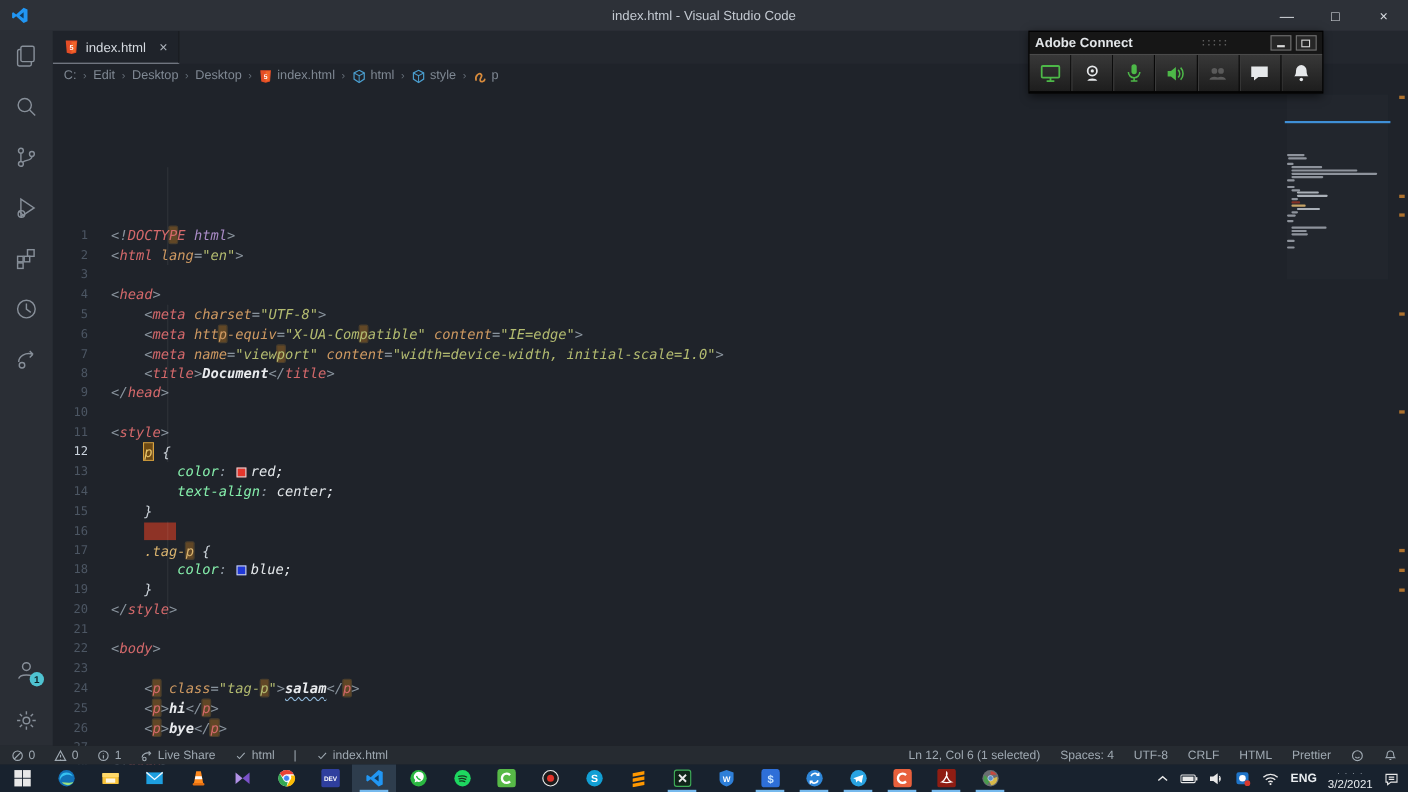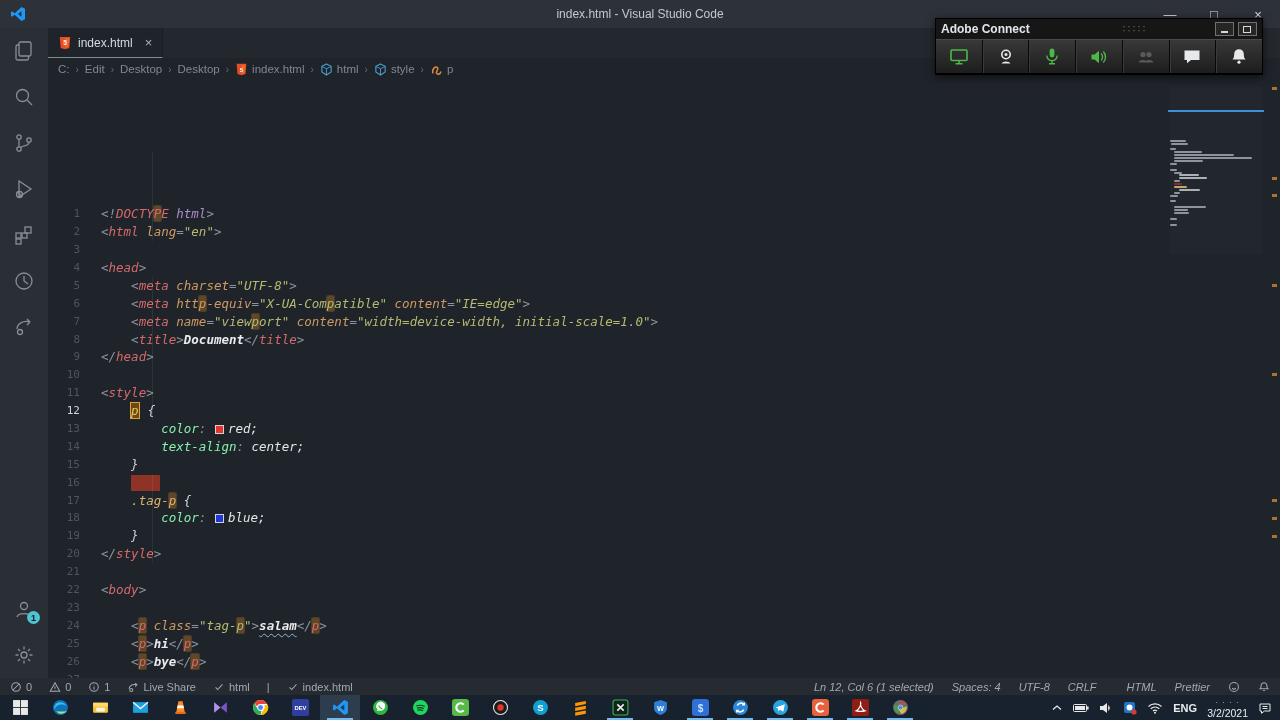--- a/index.html
+++ b/index.html
@@ -64,38 +64,38 @@
   .indent-guide { position:absolute; width:1px; background:rgba(255,255,255,.07); left:104px; }
 
   
   .minimap { position:absolute; top:6px; right:18px; width:92px; height:168px; background:#22262d; }
   .mm-bar { height:2px; margin-bottom:0.9px; border-radius:1px; opacity:.9; }
   .mm-viewline { position:absolute; left:-2px; right:-2px; top:24px; height:2px; background:#3f8fd6; }
   .ruler { position:absolute; top:0; right:0; width:12px; bottom:0; }
   .ruler-mark { position:absolute; right:3px; width:5px; height:3px; background:#c77f2e; opacity:.85; }
 
   
-  .adobe { position:absolute; left:935px; top:18px; width:328px; z-index:20; background:#121212; border:1px solid #000; box-shadow:0 2px 8px rgba(0,0,0,.6); }
+  .adobe { position:absolute; left:935px; top:28px; width:268px; z-index:20; background:#121212; border:1px solid #000; box-shadow:0 2px 8px rgba(0,0,0,.6); }
   .adobe-title { height:20px; display:flex; align-items:center; padding:0 5px; color:#e3e6e9; font-size:12px; font-weight:bold; background:#161616; }
   .adobe-dots { margin-left:auto; margin-right:auto; color:#5e5e5e; font-size:9px; line-height:4px; letter-spacing:2px; text-align:center; padding-left:30px; }
   .adobe-winbtns { display:flex; }
   .adobe-btn { width:19px; height:14px; border:1px solid #707070; background:#262626; margin-left:4px; display:flex; align-items:center; justify-content:center; }
   .adobe-btn .minbar { width:7px; height:2px; background:#d8d8d8; margin-top:6px; }
   .adobe-btn .restbox { width:8px; height:7px; border:1.5px solid #d8d8d8; }
   .adobe-toolbar { height:35px; background:linear-gradient(#383838,#1d1d1d); border-top:1px solid #4a4a4a; border-bottom:1px solid #000; display:flex; }
   .adobe-tool { flex:1; display:flex; align-items:center; justify-content:center; border-right:1px solid #080808; box-shadow:inset 1px 0 0 #3a3a3a; }
   .adobe-tool:first-child { box-shadow:none; }
   .adobe-tool:last-child { border-right:none; }
   .adobe-tool svg { width:22px; height:20px; }
 
   
   .statusbar { position:absolute; left:0; right:0; bottom:25px; height:17px; background:#262b31; color:#9fa9b2; font-size:11px; display:flex; align-items:center; padding:0 10px; z-index:6; }
   .sb-left { display:flex; align-items:center; gap:5px; }
   .sb-group { display:flex; align-items:center; gap:4px; margin-right:12px; }
-  .sb-right { margin-left:auto; display:flex; align-items:center; gap:18px;font-style:italic; }
+  .sb-right { margin-left:auto; display:flex; align-items:center; gap:18px; }
   .sb-ico svg { width:12px; height:12px; stroke:#9fa9b2; fill:none; stroke-width:1.2; }
 
   
   .taskbar { position:absolute; left:0; right:0; bottom:0; height:25px; background:#18222e; display:flex; align-items:center; z-index:7; }
   .tb-app { width:40px; height:25px; display:flex; align-items:center; justify-content:center; position:relative; flex:none; }
   .tb-app svg { width:17px; height:17px; }
   .tb-app.active { background:#2e3d4d; }
   .tb-app.active::after, .tb-app.open::after { content:""; position:absolute; bottom:0; left:7px; right:7px; height:2px; background:#76b9ed; }
   .tray { margin-left:auto; display:flex; align-items:center; gap:10px; padding-right:8px; color:#e8ecef; font-size:11px; }
   .tray svg { display:block; }
@@ -388,21 +388,21 @@
   <div class="sb-right" id="sb-right">
       <span class="sb-group" style="margin-right: 0px;">
         <span>Ln 12, Col 6 (1 selected)</span>
       </span>
       <span class="sb-group" style="margin-right: 0px;">
         <span>Spaces: 4</span>
       </span>
       <span class="sb-group" style="margin-right: 0px;">
         <span>UTF-8</span>
       </span>
-      <span class="sb-group" style="margin-right: 12px;">
+      <span class="sb-group" style="margin-right: 0px;">
         <span>CRLF</span>
       </span>
       <span class="sb-group" style="margin-right: 0px;">
         <span>HTML</span>
       </span>
       <span class="sb-group" style="margin-right: 0px;">
         <span>Prettier</span>
       </span>
       <span class="sb-group" style="margin-right: 0px;">
         <span class="sb-ico">

